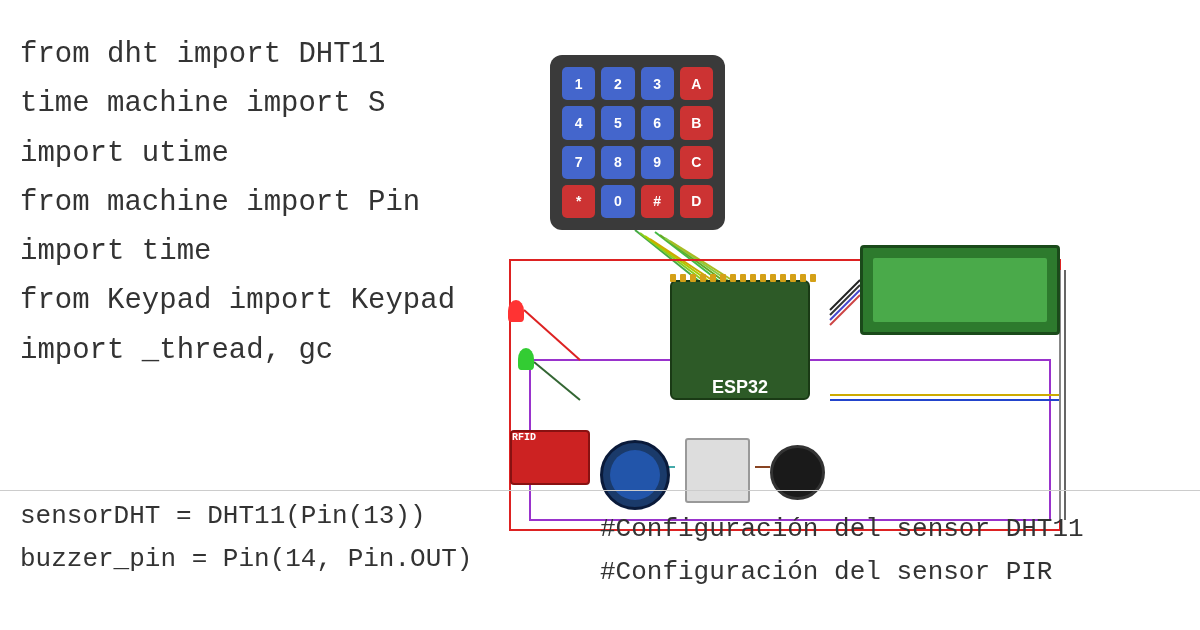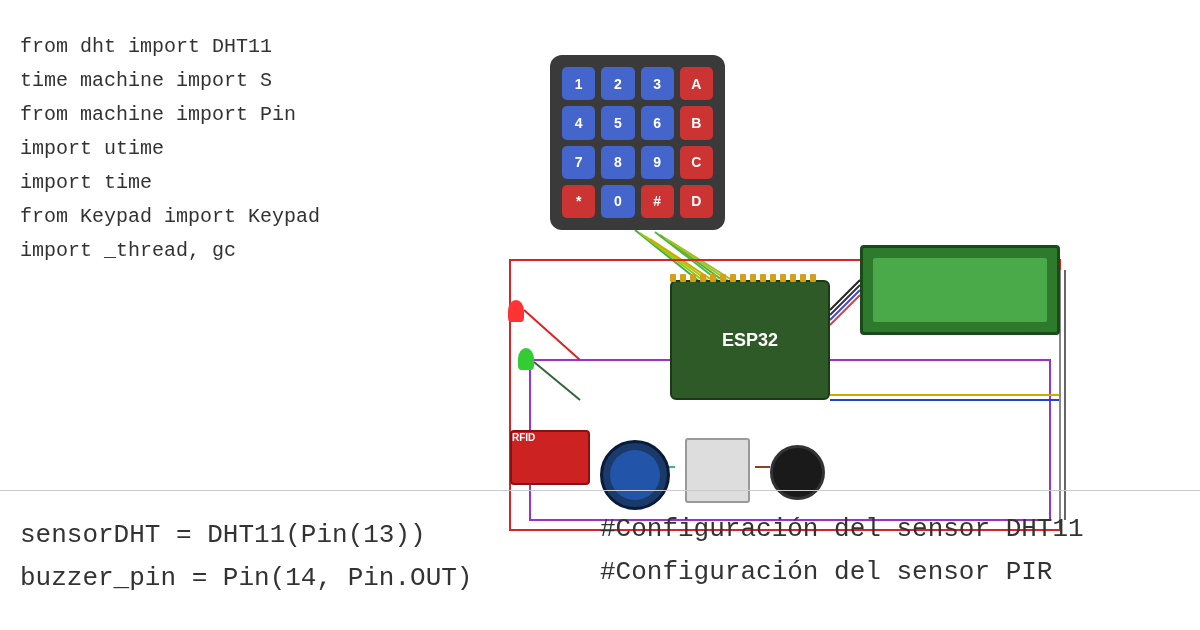--- a/index.html
+++ b/index.html
@@ -18,21 +18,21 @@
       left: 0;
       top: 0;
       width: 560px;
       height: 630px;
       padding: 30px 20px;
       display: flex;
       flex-direction: column;
       gap: 0;
     }
     .code-line {
-      font-size: 20px;
+      font-size: 29px;
       color: #333333;
       font-weight: 400;
       line-height: 1.7;
       white-space: nowrap;
     }
 
     
     .circuit-section {
       position: absolute;
       right: 0;
@@ -67,27 +67,27 @@
       font-family: Arial, sans-serif;
     }
     .key-blue { background: #4466cc; }
     .key-red { background: #cc3333; }
 
     
     .esp32 {
       position: absolute;
       top: 280px;
       left: 170px;
-      width: 160px;
+      width: 140px;
       height: 120px;
       background: #2d5a27;
       border-radius: 6px;
       border: 2px solid #1a3a15;
       display: flex;
-      align-items: center;
+      align-items: flex-end;
       justify-content: center;
     }
     .esp32-label {
       color: #ffffff;
       font-size: 18px;
       font-weight: bold;
       font-family: Arial, sans-serif;
     }
     
     .esp32-pins-top {
@@ -155,26 +155,25 @@
       left: 10px;
       width: 80px;
       height: 55px;
       background: #cc2222;
       border-radius: 4px;
       border: 2px solid #881111;
     }
     .rfid-label {
       position: absolute;
       top: 432px;
-      left: 4px;
+      left: 12px;
       color: white;
       font-size: 10px;
       font-weight: bold;
-      font-family: Liberation Sans, sans-serif;
-      padding-left: 8px;
+      font-family: Liberation Mono, monospace;
     }
 
     
     .buzzer {
       position: absolute;
       top: 445px;
       left: 270px;
       width: 55px;
       height: 55px;
       background: #1a1a1a;
@@ -246,39 +245,39 @@
     .bottom-split {
       position: absolute;
       bottom: 0;
       left: 0;
       width: 1200px;
       height: 140px;
       display: flex;
     }
     .bottom-left {
       width: 580px;
-      padding: 24px 20px;
+      padding: 5px 20px;
       display: flex;
       flex-direction: column;
     }
     .bottom-right {
       width: 620px;
       padding: 18px 20px;
       display: flex;
       flex-direction: column;
     }
   </style>
 </head>
 <body>
 
 <div class="code-section">
   <div class="code-line">from dht import DHT11</div>
   <div class="code-line">time machine import S</div>
+  <div class="code-line">import utime</div>
   <div class="code-line">from machine import Pin</div>
-  <div class="code-line">import utime</div>
   <div class="code-line">import time</div>
   <div class="code-line">from Keypad import Keypad</div>
   <div class="code-line">import _thread, gc</div>
 </div>
 
 <div class="circuit-section">
 
   <svg class="wires-svg" xmlns="http://www.w3.org/2000/svg">
 
     <line x1="135" y1="230" x2="200" y2="282" stroke="#44aa44" stroke-width="2"></line>

